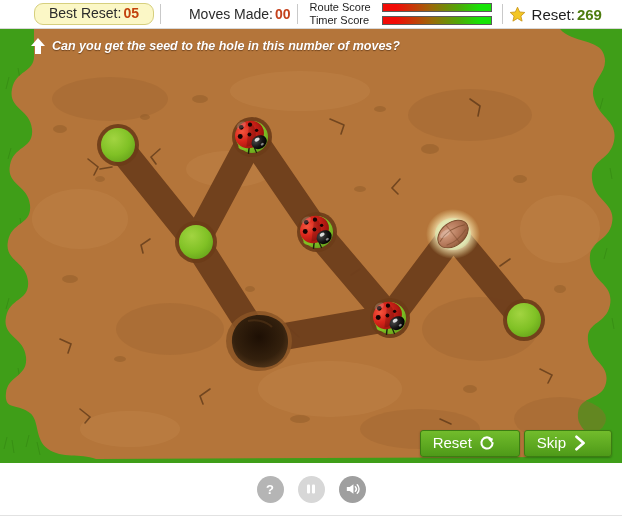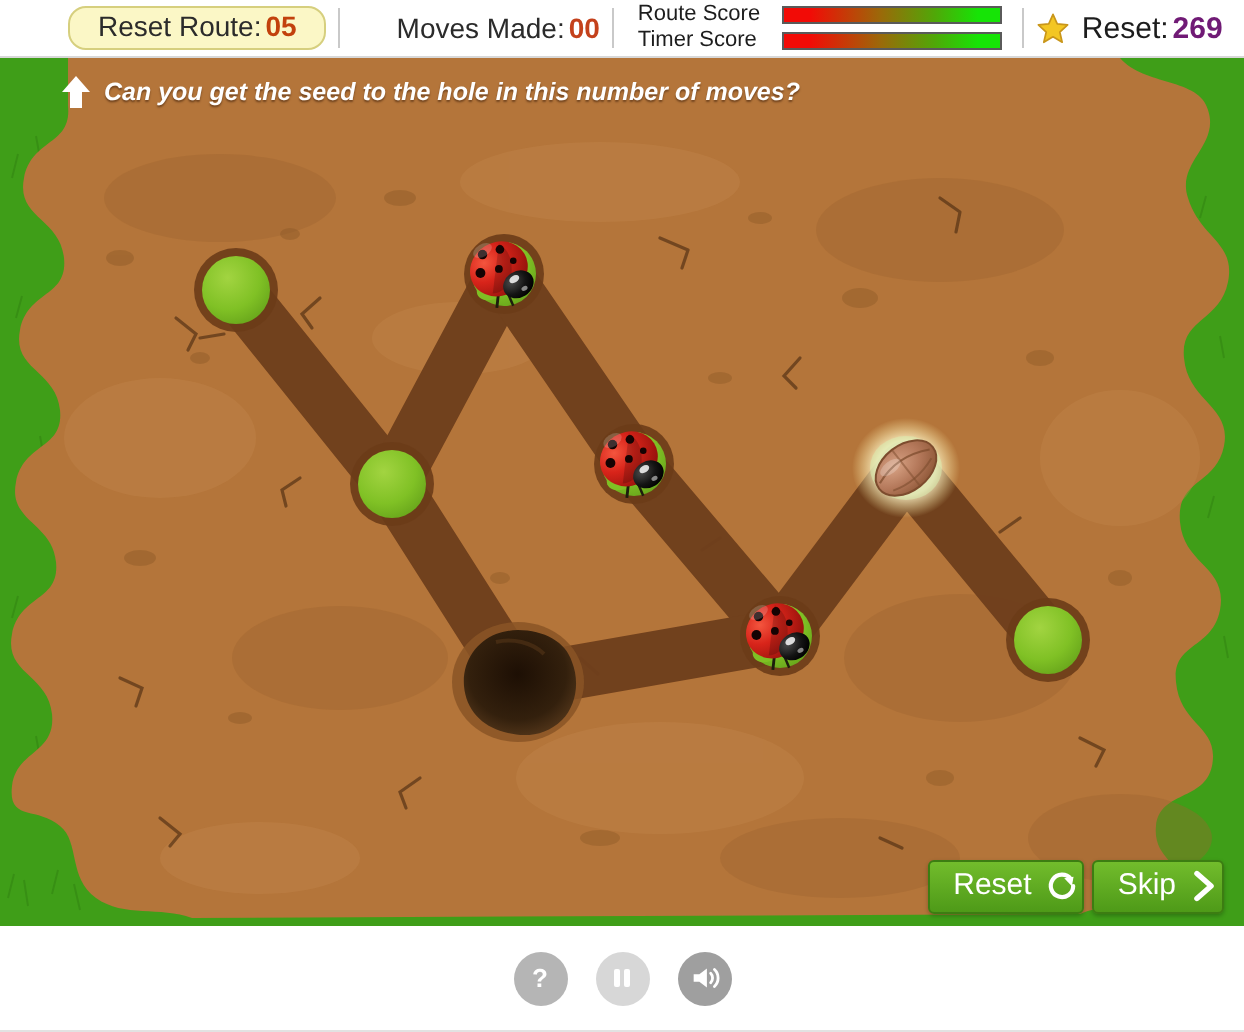--- a/index.html
+++ b/index.html
@@ -84,21 +84,21 @@
 
   .score-block{
     margin-left:auto;
     margin-right:34px;
     display:flex;
     align-items:center;
     gap:6px;
     white-space:nowrap;
   }
   .score-block .txt{ font-size:15px; color:#1d1d1d;}
-  .score-block .val{ color:#701a75; font-weight:bold; margin-left:2px;text-align:center;}
+  .score-block .val{ color:#4d7c0f; font-weight:bold; margin-left:2px;text-align:center;}
   .star-ico{ display:block; }
 
   
   #field{
     position:absolute;
     left:0; top:29px;
     width:622px; height:434px;
     overflow:hidden;
     background:#4fae1f;
   }
@@ -135,21 +135,21 @@
   }
   .act-btn{
     display:flex;
     align-items:center;
     gap:7px;
     background:linear-gradient(to bottom,#72bc2c 0%,#4e9a18 100%);
     border:1px solid #3c7d12;
     border-radius:3px;
     color:#ffffff;
     font-size:15px;
-    padding:4px 2px 5px 12px;
+    padding:4px 24px 5px 12px;
     cursor:pointer;
     box-shadow:0 1px 2px rgba(0,0,0,.25);
     white-space:nowrap;
   }
   .act-btn .lbl{ line-height:16px; }
 
   
   #controls{
     position:absolute;
     left:0; top:463px;
@@ -176,21 +176,21 @@
   .ctl-btn .glyph{ display:block; }
 </style>
 </head>
 <body>
 
 <div id="app">
 
   <div id="statusbar">
 
     <div class="best-route-pill">
-      <span>Reset Route:</span><span class="val">05</span>
+      <span>Best Reset:</span><span class="val">05</span>
     </div>
 
     <div class="sb-sep"></div>
 
     <div class="moves-made">
       <span>Moves Made:</span><span class="val">00</span>
     </div>
 
     <div class="sb-sep"></div>
 

